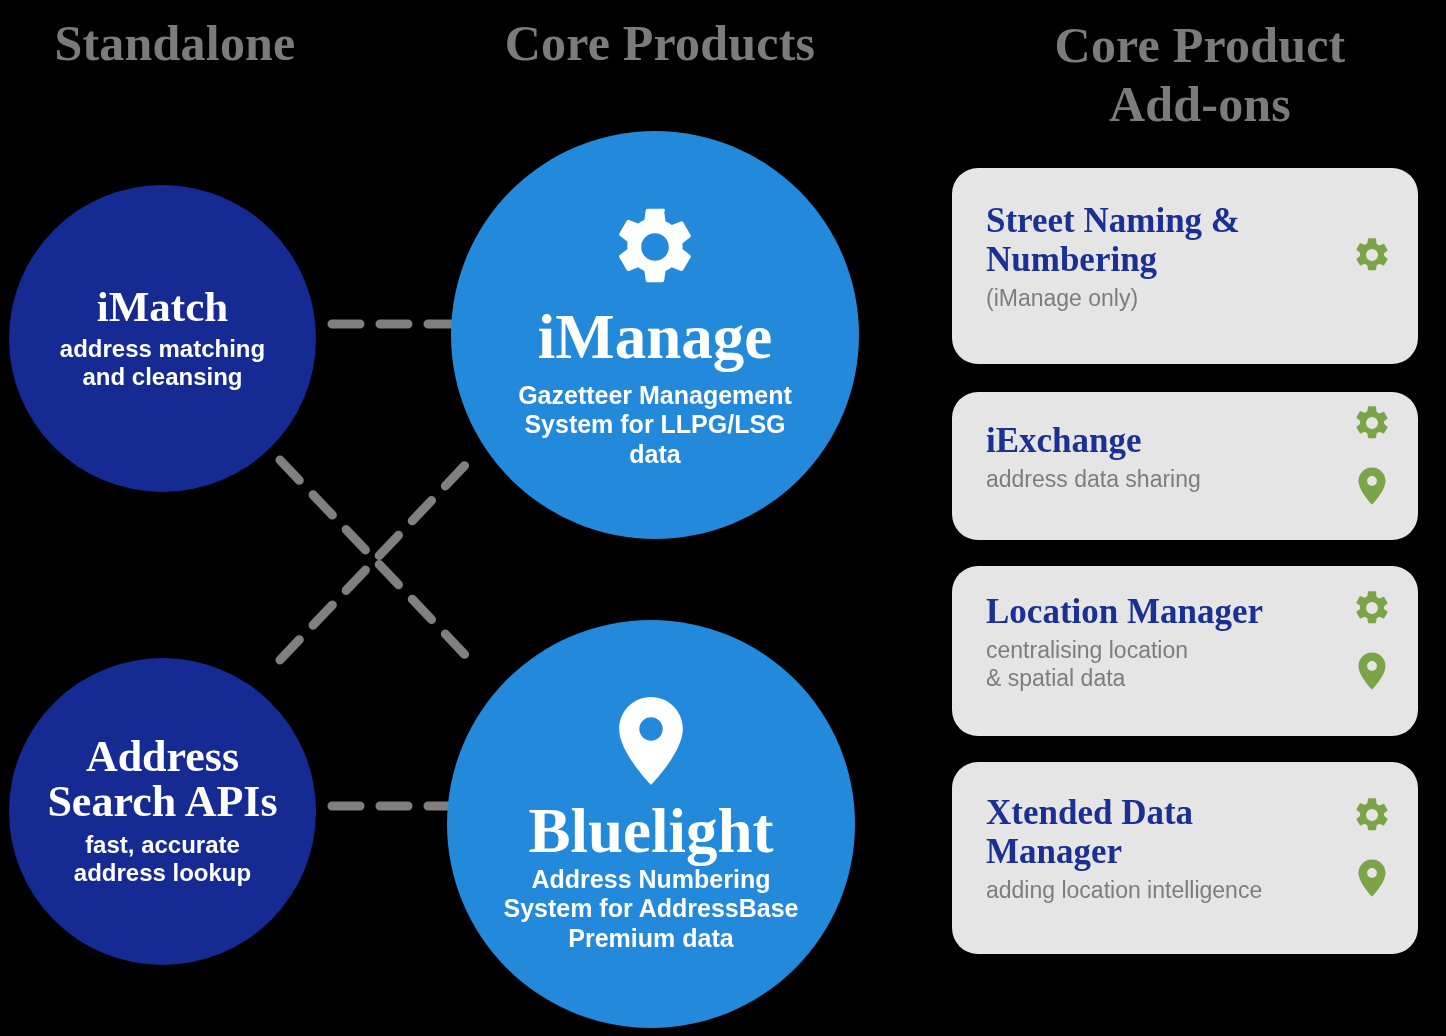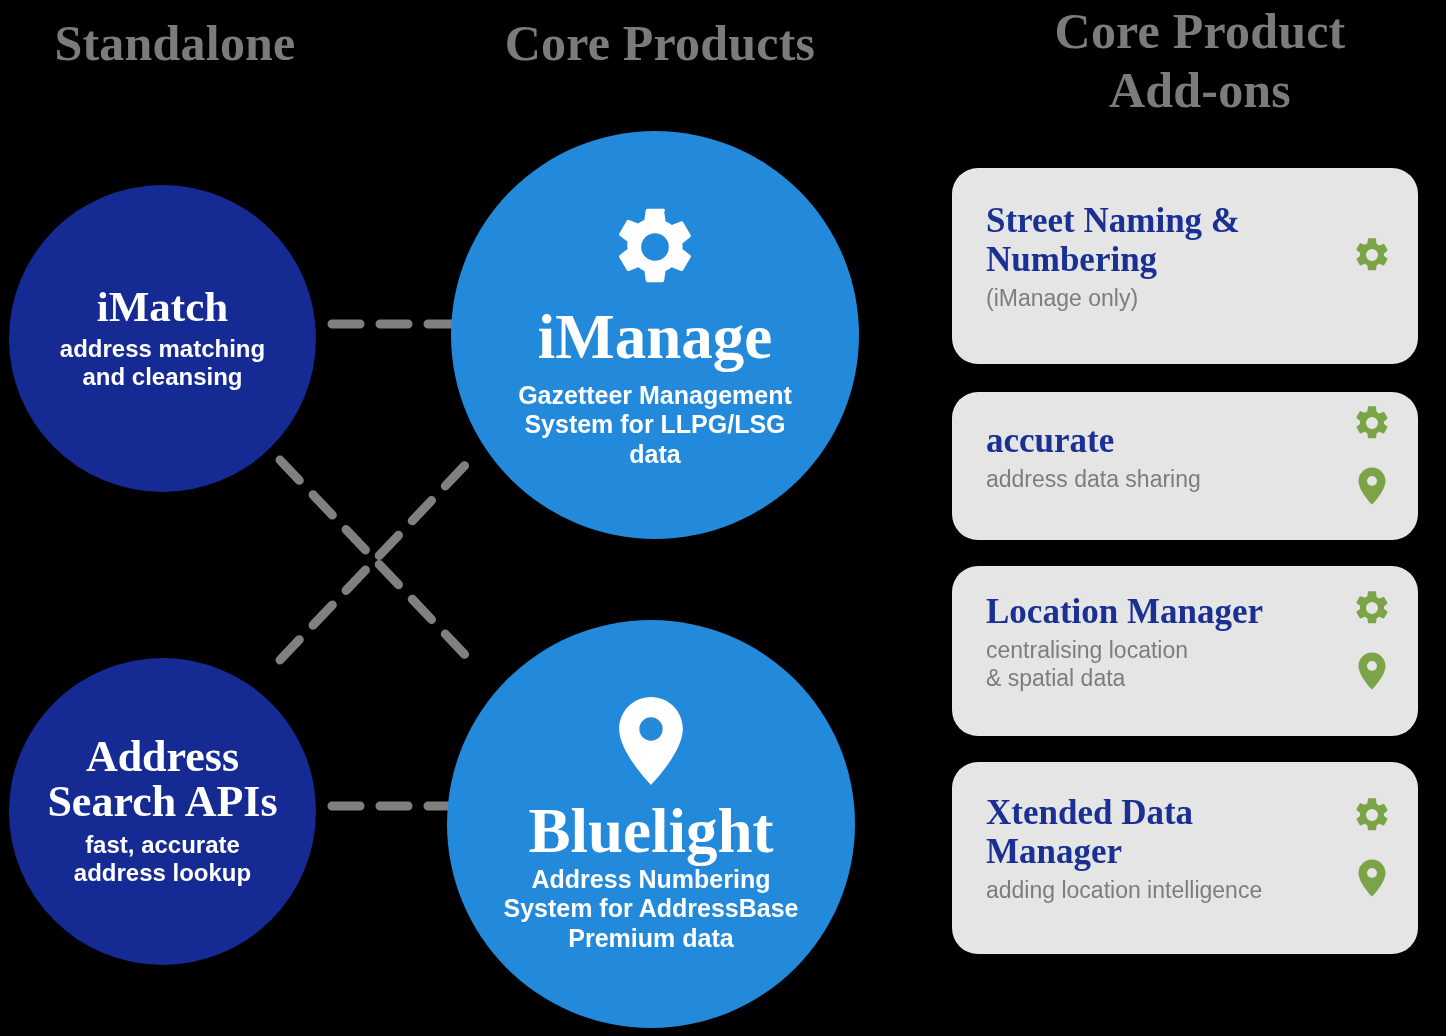--- a/index.html
+++ b/index.html
@@ -24,21 +24,21 @@
     font-family: "Liberation Serif", serif;
     font-weight: 700;
     font-size: 50px;
     line-height: 1.18;
     text-align: center;
     letter-spacing: 0.2px;
     white-space: pre-line;
   }
   #heading-standalone { left: 10px;  top: 14px;  width: 330px; }
   #heading-core       { left: 440px; top: 14px;  width: 440px; }
-  #heading-addons     { left: 960px; top: 2px;  width: 480px; }
+  #heading-addons     { left: 960px; top: 16px;  width: 480px; }
 
   
   .circle {
     position: absolute;
     border-radius: 50%;
     display: flex;
     flex-direction: column;
     align-items: center;
     justify-content: center;
     text-align: center;
@@ -218,21 +218,21 @@
       <span>
         <svg width="40" height="40" viewBox="0 0 24 24" fill="#7BA348" xmlns="http://www.w3.org/2000/svg">
           <path d="M19.14 12.94c.04-.31.06-.63.06-.94s-.02-.63-.07-.94l2.03-1.58a.49.49 0 0 0 .12-.61l-1.92-3.32a.49.49 0 0 0-.59-.22l-2.39.96a7.03 7.03 0 0 0-1.62-.94l-.36-2.54A.48.48 0 0 0 13.9 2h-3.84a.48.48 0 0 0-.48.41l-.36 2.54c-.59.24-1.13.56-1.62.94l-2.39-.96a.49.49 0 0 0-.59.22L2.7 8.47a.49.49 0 0 0 .12.61l2.03 1.58c-.05.31-.08.63-.08.94s.02.63.07.94L2.82 14.1a.49.49 0 0 0-.12.61l1.92 3.32c.12.22.38.3.6.22l2.39-.96c.5.38 1.03.7 1.62.94l.36 2.54c.04.24.24.41.48.41h3.84c.24 0 .44-.17.48-.41l.36-2.54c.59-.24 1.13-.56 1.62-.94l2.39.96c.22.08.48 0 .6-.22l1.92-3.32a.49.49 0 0 0-.12-.61l-2.02-1.58zM12 15.6A3.6 3.6 0 1 1 12 8.4a3.6 3.6 0 0 1 0 7.2z"></path>
         </svg>
       </span>
     </div>
   </div>
 
   <div id="card-iex" class="addon-card">
     <div class="addon-text">
-      <div class="addon-title">accurate</div>
+      <div class="addon-title">iExchange</div>
       <div class="addon-sub">address data sharing</div>
     </div>
     <div class="addon-icons">
       <span>
         <svg width="40" height="40" viewBox="0 0 24 24" fill="#7BA348" xmlns="http://www.w3.org/2000/svg">
           <path d="M19.14 12.94c.04-.31.06-.63.06-.94s-.02-.63-.07-.94l2.03-1.58a.49.49 0 0 0 .12-.61l-1.92-3.32a.49.49 0 0 0-.59-.22l-2.39.96a7.03 7.03 0 0 0-1.62-.94l-.36-2.54A.48.48 0 0 0 13.9 2h-3.84a.48.48 0 0 0-.48.41l-.36 2.54c-.59.24-1.13.56-1.62.94l-2.39-.96a.49.49 0 0 0-.59.22L2.7 8.47a.49.49 0 0 0 .12.61l2.03 1.58c-.05.31-.08.63-.08.94s.02.63.07.94L2.82 14.1a.49.49 0 0 0-.12.61l1.92 3.32c.12.22.38.3.6.22l2.39-.96c.5.38 1.03.7 1.62.94l.36 2.54c.04.24.24.41.48.41h3.84c.24 0 .44-.17.48-.41l.36-2.54c.59-.24 1.13-.56 1.62-.94l2.39.96c.22.08.48 0 .6-.22l1.92-3.32a.49.49 0 0 0-.12-.61l-2.02-1.58zM12 15.6A3.6 3.6 0 1 1 12 8.4a3.6 3.6 0 0 1 0 7.2z"></path>
         </svg>
       </span>
       <span>
         <svg width="36" height="42" viewBox="0 0 24 26" fill="#7BA348" xmlns="http://www.w3.org/2000/svg">

